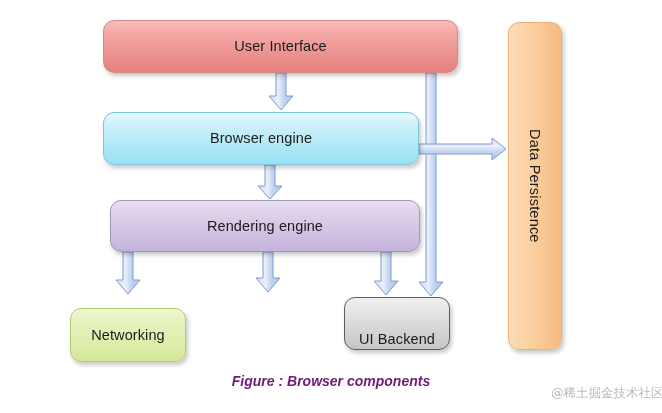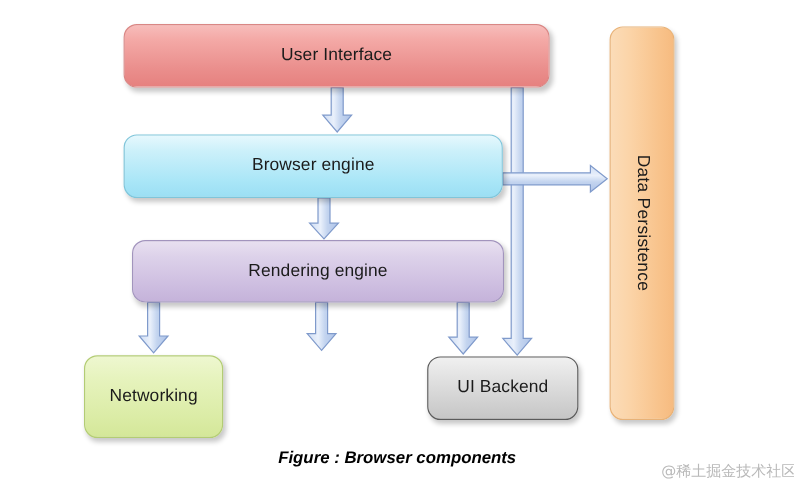--- a/index.html
+++ b/index.html
@@ -90,21 +90,21 @@
 
   
   .caption {
     position: absolute;
     left: 0;
     width: 662px;
     text-align: center;
     font-size: 14px;
     font-weight: bold;
     font-style: italic;
-    color: #000000;
+    color: #701a75;
     font-family: "Liberation Sans", sans-serif;
   }
   .watermark {
     position: absolute;
     font-size: 12.5px;
     color: #b9b9b9;
     white-space: nowrap;
     font-family: "DejaVu Sans", sans-serif;
   }
 </style>
@@ -163,26 +163,26 @@
   </div>
 
   <div class="node node--ui" style="left:103px; top:20px; width:355px; height:53px;">
     <span>User  Interface</span>
   </div>
 
   <div class="node node--render" style="left:110px; top:200px; width:310px; height:52px;">
     <span>Rendering engine</span>
   </div>
 
-  <div class="node node--net" style="left:70px; top:296px; width:116px; height:69px;">
+  <div class="node node--net" style="left:70px; top:308px; width:116px; height:54px;">
     <span>Networking</span>
   </div>
 
 
-  <div class="node node--backend" style="left:356px; top:297px; width:126px; height:53px;">
+  <div class="node node--backend" style="left:344px; top:297px; width:106px; height:53px;align-items:flex-end;">
     <span>UI Backend</span>
   </div>
 
   <div class="node node--data" style="left:508px; top:22px; width:54px; height:328px;">
     <span class="vert-label">Data Persistence</span>
   </div>
 
   <div class="caption" style="top:373px;">Figure : Browser components</div>
 
   <div class="watermark" style="left:524px; top:385px;margin-left:27px;">@稀土掘金技术社区</div>

